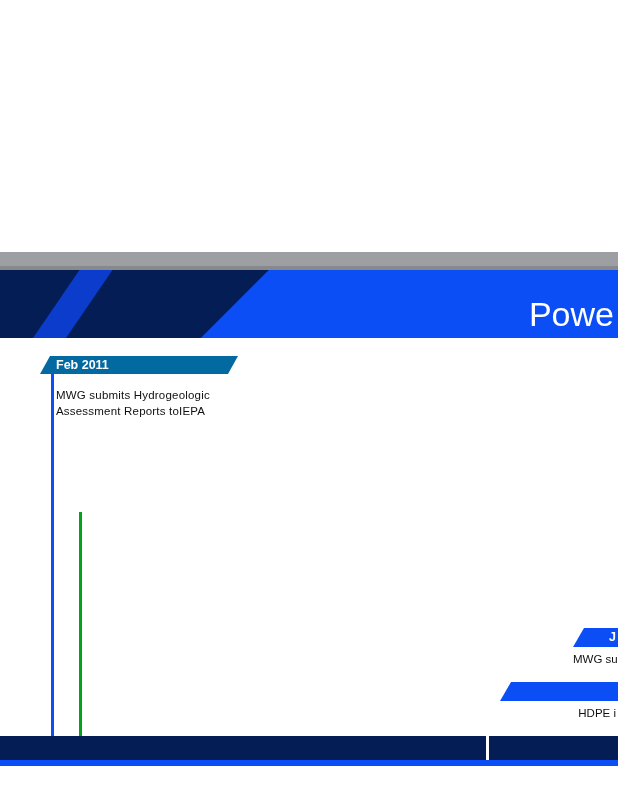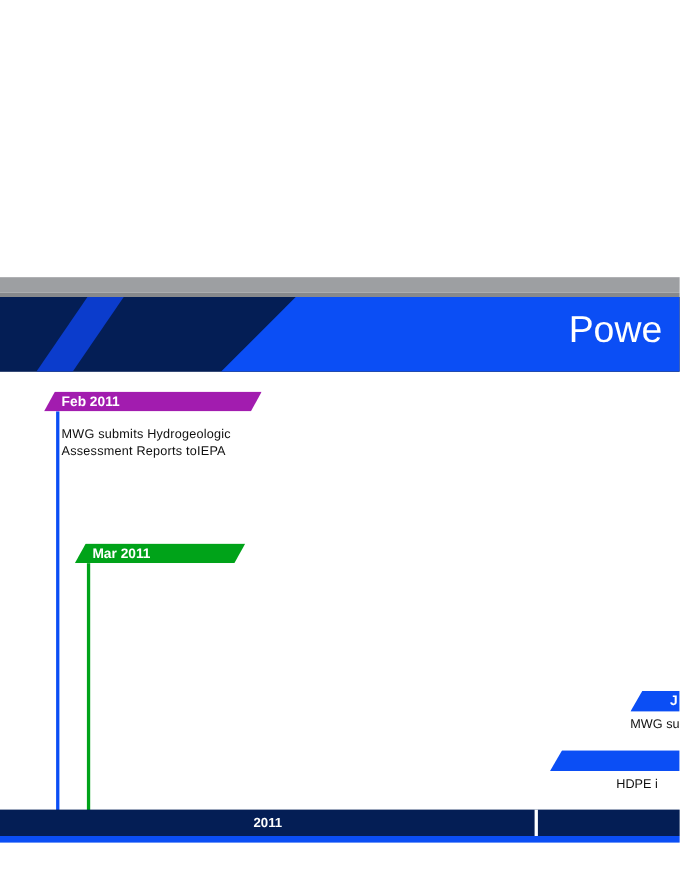--- a/index.html
+++ b/index.html
@@ -56,24 +56,24 @@
   }
   #header-bright {
     position: absolute;
     left: 0; top: 18px;
     width: 618px; height: 68px;
     background: #0b4ef5;
     clip-path: polygon(43.5% 0%, 100% 0%, 100% 100%, 32.5% 100%);
   }
   #header-title {
     position: absolute;
-    right: 0; top: 14px;
+    right: 0; top: 28px;
     height: 68px;
     line-height: 68px;
-    padding-right: 16px;
+    padding-right: 4px;
     color: #ffffff;
     font-size: 34px;
     font-weight: 400;
     white-space: nowrap;
     letter-spacing: 0px;
   }
 
   
   #timeline-body {
     position: absolute;
@@ -97,21 +97,21 @@
     height: 18px;
     line-height: 18px;
     color: #ffffff;
     font-size: 12.5px;
     font-weight: bold;
     padding-left: 16px;
     box-sizing: border-box;
     white-space: nowrap;
   }
   .callout-banner.blue {
-    background: #a21caf;
+    background: #0369a1;
     clip-path: polygon(10px 0%, 100% 0%, calc(100% - 10px) 100%, 0% 100%);
   }
   .callout-banner.green {
     background: #00a319;
     clip-path: polygon(10px 0%, 100% 0%, calc(100% - 10px) 100%, 0% 100%);
   }
   .callout-text {
     margin-top: 13px;
     padding-left: 16px;
     color: #101010;
@@ -139,21 +139,21 @@
     text-align: right;
     padding-right: 2px;
   }
   .callout-right .rtext {
     margin-top: 4px;
     color: #101010;
     font-size: 11.5px;
     line-height: 16px;
     white-space: nowrap;
     text-align: right;
-    padding-right: 20px;
+    padding-right: 2px;
   }
 
   
   #year-axis {
     position: absolute;
     left: 0; top: 736px;
     width: 618px; height: 28px;
   }
   #year-axis-navy {
     position: absolute;
@@ -246,37 +246,35 @@
   <div class="connector-line" style="left:51px; top:18px; height:382px; background:#0b4ef5;"></div>
   <div class="connector-line" style="left:79px; top:156px; height:244px; background:#00a319;"></div>
 
   <div class="callout" style="left:40px; top:0px; width:198px;">
     <div class="callout-banner blue">Feb  2011</div>
     <div class="callout-text">MWG  submits  Hydrogeologic
 Assessment  Reports toIEPA</div>
   </div>
 
   <div class="callout" style="left:68px; top:138px; width:155px;">
-    <div class="callout-banner green">Mar  2011</div>
   </div>
 
   <div class="callout-right" style="left:573px; top:272px; width:45px;">
     <div class="rbanner">J</div>
     <div class="rtext">MWG  su</div>
   </div>
 
   <div class="callout-right" style="left:500px; top:326px; width:118px;">
     <div class="rbanner"></div>
     <div class="rtext">HDPE  i</div>
   </div>
 </div>
 
 <div id="year-axis">
   <div id="year-axis-navy"></div>
-  <div class="year-label" style="left:0px; width:487px;">2011</div>
   <div class="year-divider" style="left:486px;"></div>
   <div id="year-axis-accent"></div>
 </div>
 
 <div id="footer">
   <div id="footer-navy"></div>
   <div id="footer-mid"></div>
   <div id="footer-bright"></div>
   <div id="page-number">28</div>
   <div id="footer-gray"></div>

